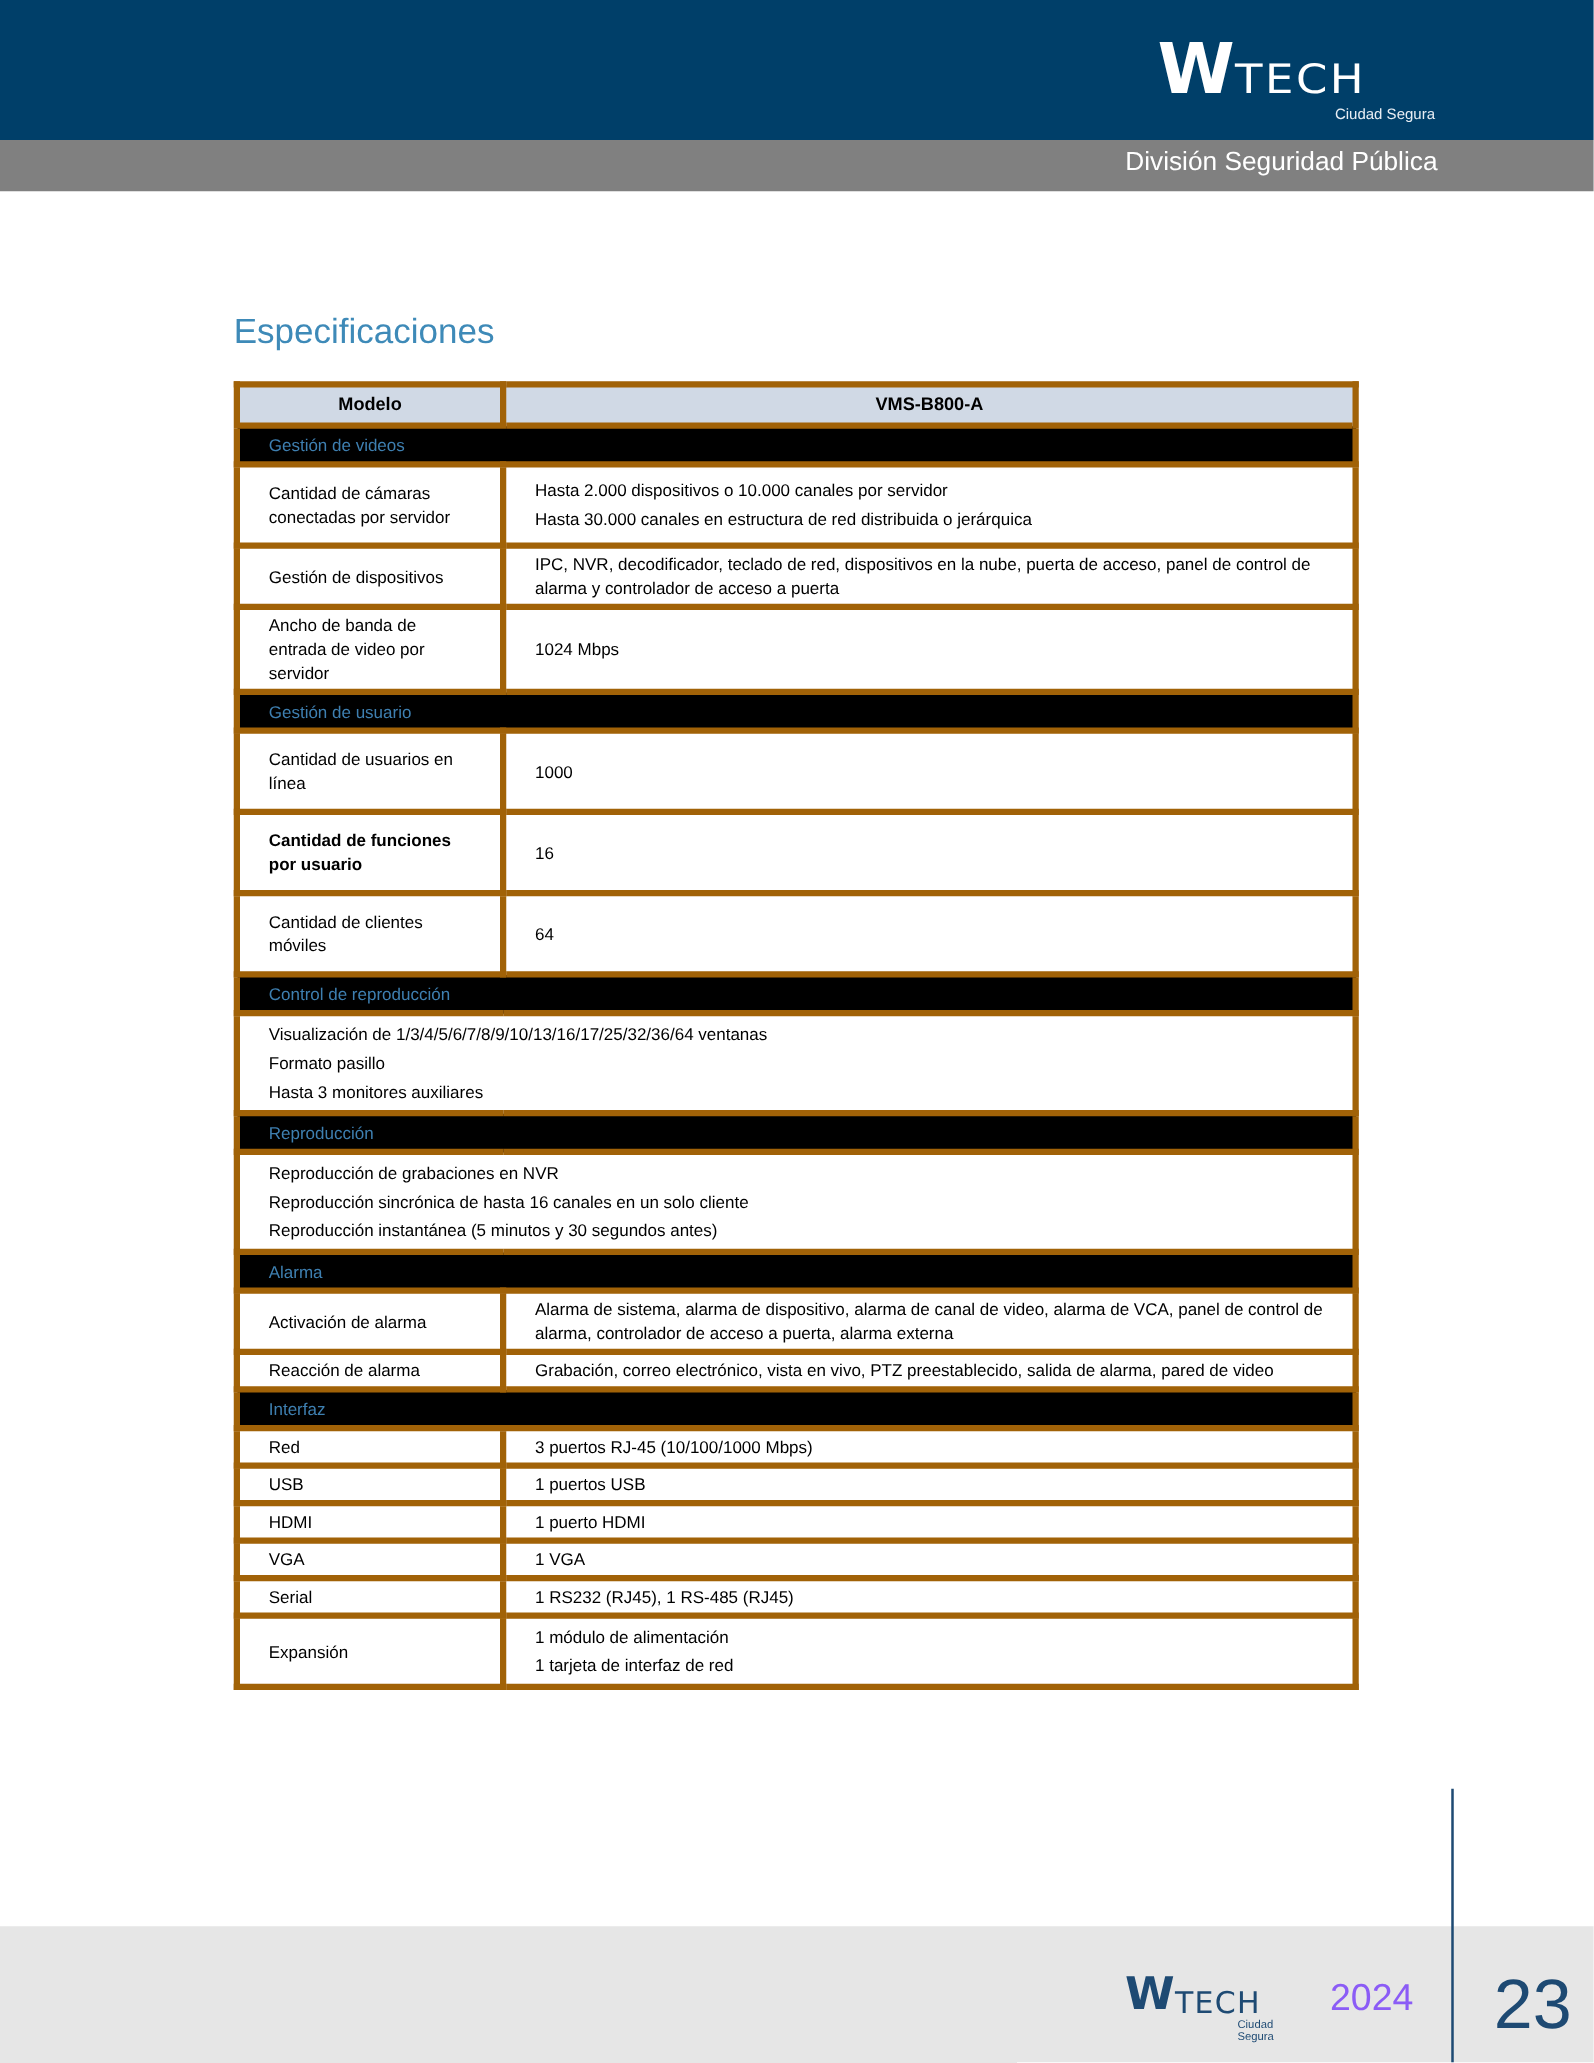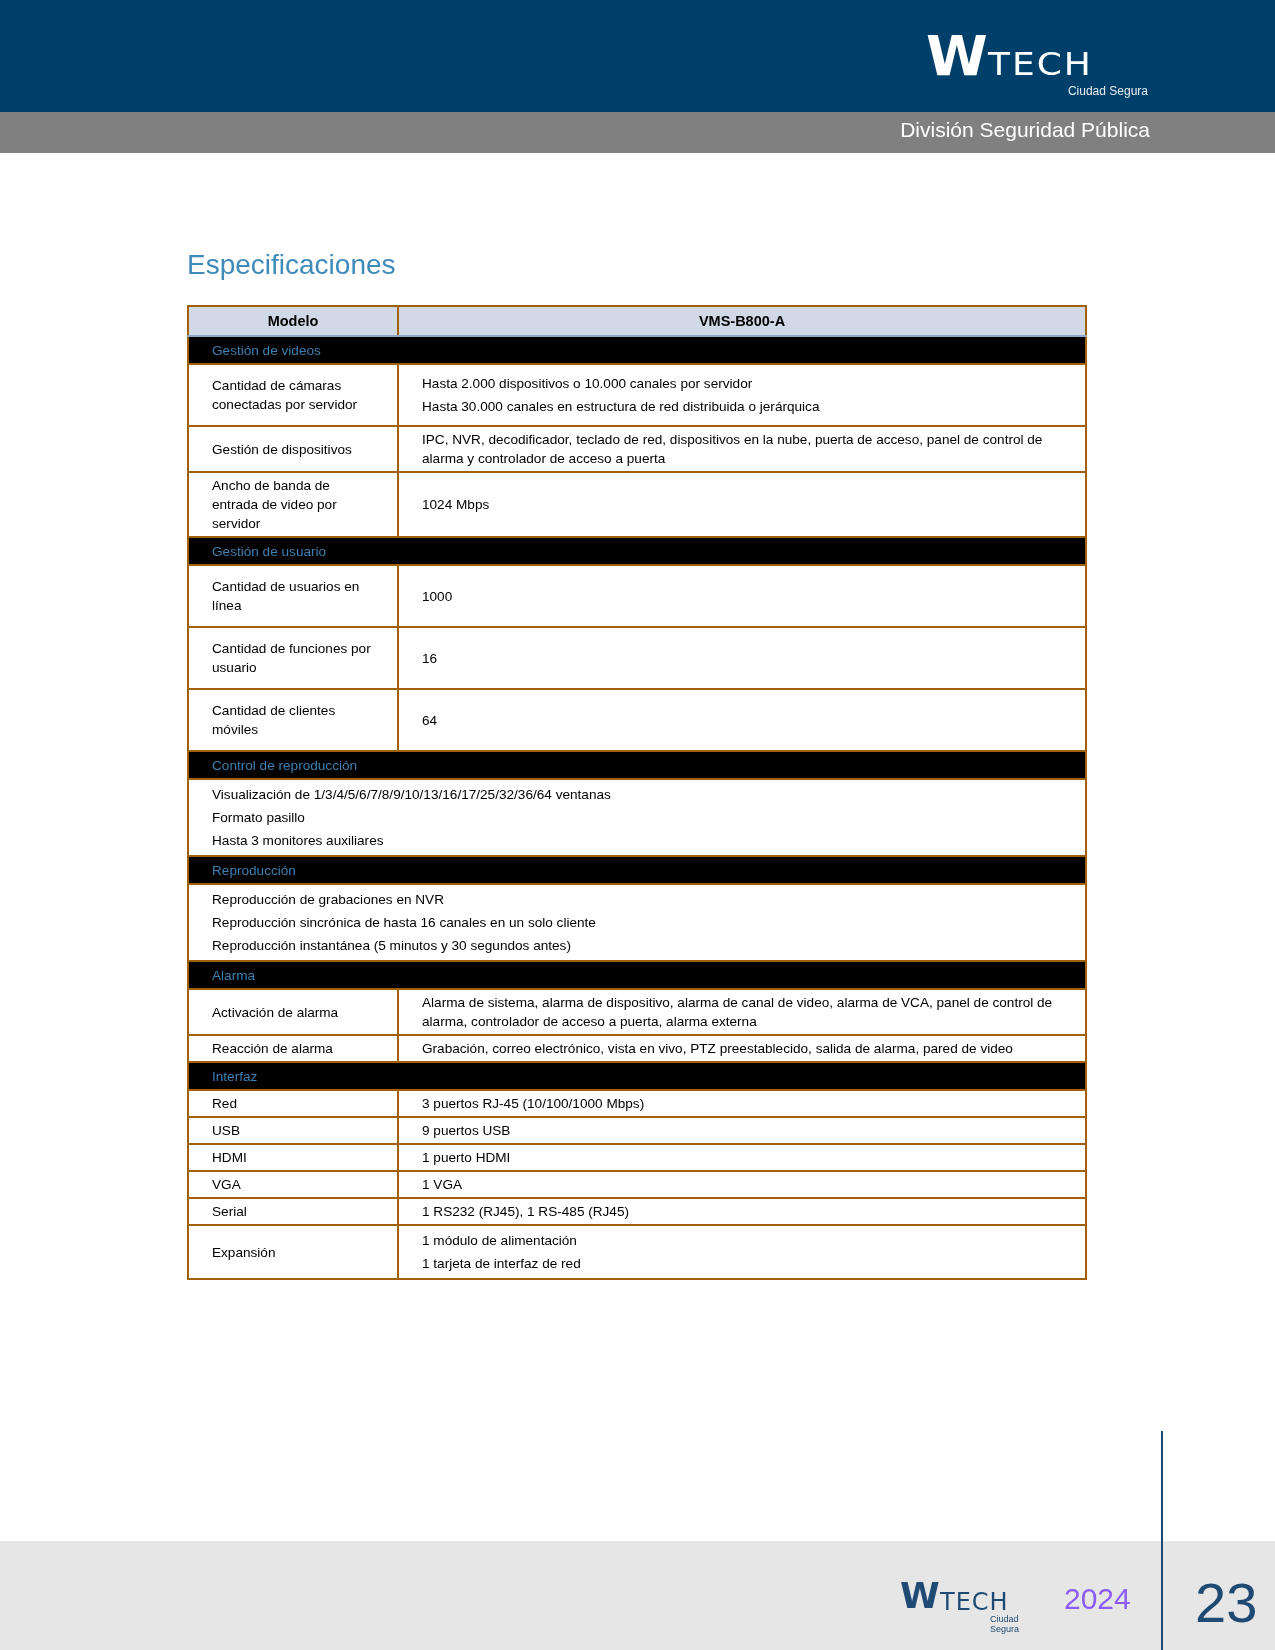--- a/index.html
+++ b/index.html
@@ -9,21 +9,21 @@
   .gray-band { position:absolute; left:0; top:112px; width:1275px; height:41px; background:#808080; }
   .logo { position:absolute; left:926px; top:28px; width:222px; height:72px; }
   .logo .w { position:absolute; left:0; top:0; font-family:"DejaVu Sans", sans-serif; font-weight:bold;
              font-size:56px; line-height:56px; color:#fff; letter-spacing:-12px; }
   .logo .tech { position:absolute; left:62px; top:20px; font-family:"DejaVu Sans", sans-serif; font-size:36px;
                 line-height:36px; color:#fff; letter-spacing:2px; transform:scaleY(0.9); transform-origin:left top; }
   .logo .tag { position:absolute; right:0; top:56px; font-size:12px; color:#e8eef4; }
   .division { position:absolute; right:125px; top:118px; font-size:21px; color:#ffffff; }
   .title { position:absolute; left:187px; top:249px; font-size:28px; color:#3e8ab8; }
   table.spec { position:absolute; left:187px; top:305px; width:900px; border-collapse:collapse; font-size:13.6px; }
-  table.spec td { border:2px solid #a16207; padding:3px 23px; vertical-align:middle; line-height:19px; }
+  table.spec td { border:5px solid #a16207; padding:3px 23px; vertical-align:middle; line-height:19px; }
   table.spec td.lbl { width:162px; }
   tr.head td { background:#d0d9e5; font-weight:bold; text-align:center; height:22px; font-size:14.5px; border-bottom:2px solid #8ea6c9; }
   tr.sec td { background:#000000; color:#3e7fb0; height:20px; }
   .line { display:block; line-height:23px; }
   .footer { position:absolute; left:0; top:1541px; width:1275px; height:109px; background:#e6e6e6; }
   .vline { position:absolute; left:1161px; top:1431px; width:2px; height:219px; background:#1e4a73; }
   .flogo { position:absolute; left:900px; top:1578px; width:150px; height:48px; }
   .flogo .w { position:absolute; left:0; top:0; font-family:"DejaVu Sans", sans-serif; font-weight:bold;
               font-size:36px; line-height:36px; color:#1e4a73; letter-spacing:-8px; }
   .flogo .tech { position:absolute; left:40px; top:12px; font-family:"DejaVu Sans", sans-serif; font-size:24px; line-height:24px; color:#1e4a73; letter-spacing:1px; }
@@ -70,21 +70,21 @@
         <td><span>1024 Mbps</span></td>
       </tr>
       <tr class="sec">
         <td colspan="2">Gestión de usuario</td>
       </tr>
       <tr>
         <td class="lbl" style="height: 54px;">Cantidad de usuarios en línea</td>
         <td><span>1000</span></td>
       </tr>
       <tr>
-        <td class="lbl" style="height: 54px;">Cantidad de funciones por usuario</td>
+        <td class="lbl" style="height: 54px; font-weight: bold;">Cantidad de funciones por usuario</td>
         <td><span>16</span></td>
       </tr>
       <tr>
         <td class="lbl" style="height: 54px;">Cantidad de clientes móviles</td>
         <td><span>64</span></td>
       </tr>
       <tr class="sec">
         <td colspan="2">Control de reproducción</td>
       </tr>
       <tr>
@@ -117,21 +117,21 @@
       </tr>
       <tr class="sec">
         <td colspan="2">Interfaz</td>
       </tr>
       <tr>
         <td class="lbl">Red</td>
         <td><span>3 puertos RJ-45 (10/100/1000 Mbps)</span></td>
       </tr>
       <tr>
         <td class="lbl">USB</td>
-        <td><span>9 puertos USB</span></td>
+        <td><span>1 puertos USB</span></td>
       </tr>
       <tr>
         <td class="lbl">HDMI</td>
         <td><span>1 puerto HDMI</span></td>
       </tr>
       <tr>
         <td class="lbl">VGA</td>
         <td><span>1 VGA</span></td>
       </tr>
       <tr>

